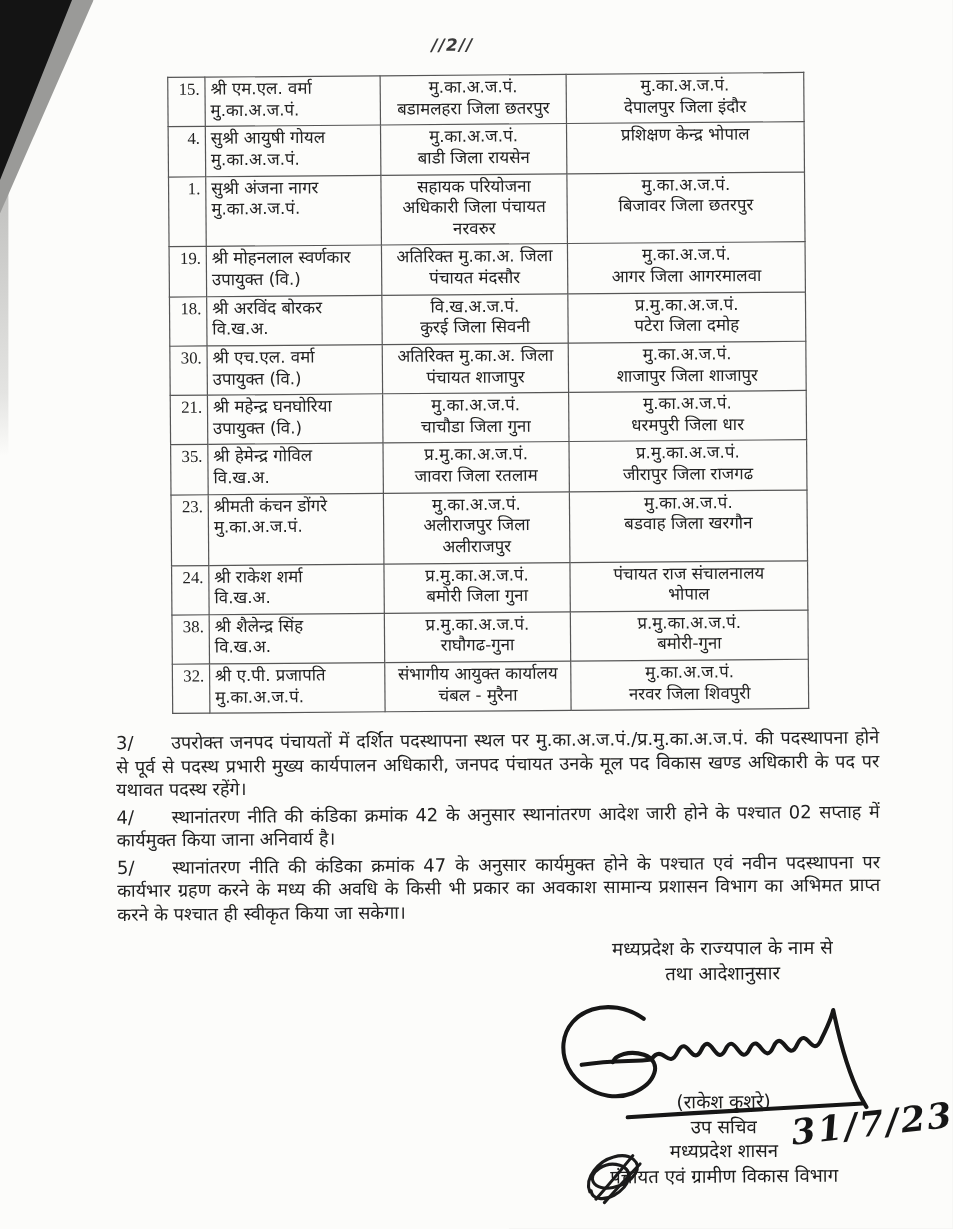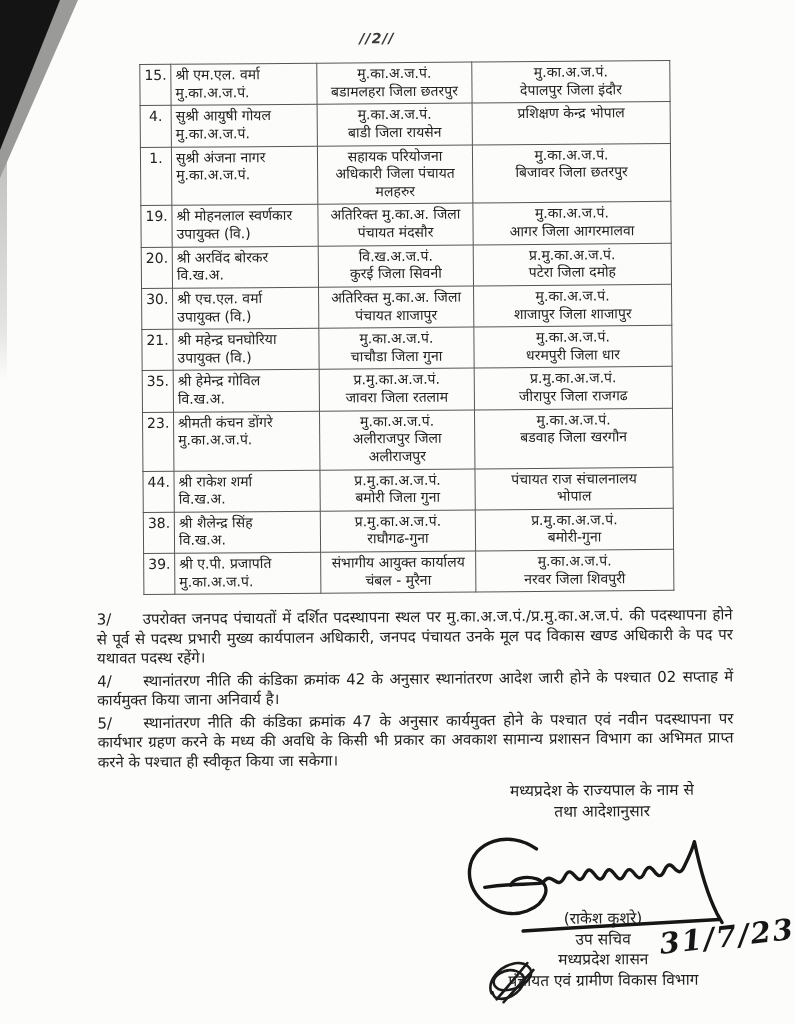--- a/index.html
+++ b/index.html
@@ -53,21 +53,21 @@
     width:530px;
     font-size:14px;
     line-height:1.26;
     color:#222;
   }
   table.doc-table td{
     border:1.4px solid #565656;
     padding:2px 4px 3px 4px;
     vertical-align:top;
   }
-  td.c-sn{text-align:center;padding-left:6px;}
+  td.c-sn{text-align:right;padding-left:6px;font-family:Liberation Serif, serif;}
   td.c-name{text-align:left;padding-left:7px;}
   td.c-from, td.c-to{text-align:center;}
   .paras{
     margin:15px 66px 0 92px;
     font-size:15px;
     line-height:1.3;
     text-align:justify;
     color:#222;
   }
   .paras p{margin:0 0 3px 0;}
@@ -161,21 +161,21 @@
           </tr>
           <tr>
             <td class="c-sn">1.</td>
             <td class="c-name">
               <div>सुश्री अंजना नागर</div>
               <div>मु.का.अ.ज.पं.</div>
             </td>
             <td class="c-from">
               <div>सहायक परियोजना</div>
               <div>अधिकारी जिला पंचायत</div>
-              <div>मलहरुर</div>
+              <div>नरवरुर</div>
             </td>
             <td class="c-to">
               <div>मु.का.अ.ज.पं.</div>
               <div>बिजावर जिला छतरपुर</div>
             </td>
           </tr>
           <tr>
             <td class="c-sn">19.</td>
             <td class="c-name">
               <div>श्री मोहनलाल स्वर्णकार</div>
@@ -184,21 +184,21 @@
             <td class="c-from">
               <div>अतिरिक्त मु.का.अ. जिला</div>
               <div>पंचायत मंदसौर</div>
             </td>
             <td class="c-to">
               <div>मु.का.अ.ज.पं.</div>
               <div>आगर जिला आगरमालवा</div>
             </td>
           </tr>
           <tr>
-            <td class="c-sn">20.</td>
+            <td class="c-sn">18.</td>
             <td class="c-name">
               <div>श्री अरविंद बोरकर</div>
               <div>वि.ख.अ.</div>
             </td>
             <td class="c-from">
               <div>वि.ख.अ.ज.पं.</div>
               <div>कुरई जिला सिवनी</div>
             </td>
             <td class="c-to">
               <div>प्र.मु.का.अ.ज.पं.</div>
@@ -260,21 +260,21 @@
               <div>मु.का.अ.ज.पं.</div>
               <div>अलीराजपुर जिला</div>
               <div>अलीराजपुर</div>
             </td>
             <td class="c-to">
               <div>मु.का.अ.ज.पं.</div>
               <div>बडवाह जिला खरगौन</div>
             </td>
           </tr>
           <tr>
-            <td class="c-sn">44.</td>
+            <td class="c-sn">24.</td>
             <td class="c-name">
               <div>श्री राकेश शर्मा</div>
               <div>वि.ख.अ.</div>
             </td>
             <td class="c-from">
               <div>प्र.मु.का.अ.ज.पं.</div>
               <div>बमोरी जिला गुना</div>
             </td>
             <td class="c-to">
               <div>पंचायत राज संचालनालय</div>
@@ -290,21 +290,21 @@
             <td class="c-from">
               <div>प्र.मु.का.अ.ज.पं.</div>
               <div>राघौगढ-गुना</div>
             </td>
             <td class="c-to">
               <div>प्र.मु.का.अ.ज.पं.</div>
               <div>बमोरी-गुना</div>
             </td>
           </tr>
           <tr>
-            <td class="c-sn">39.</td>
+            <td class="c-sn">32.</td>
             <td class="c-name">
               <div>श्री ए.पी. प्रजापति</div>
               <div>मु.का.अ.ज.पं.</div>
             </td>
             <td class="c-from">
               <div>संभागीय आयुक्त कार्यालय</div>
               <div>चंबल - मुरैना</div>
             </td>
             <td class="c-to">
               <div>मु.का.अ.ज.पं.</div>

